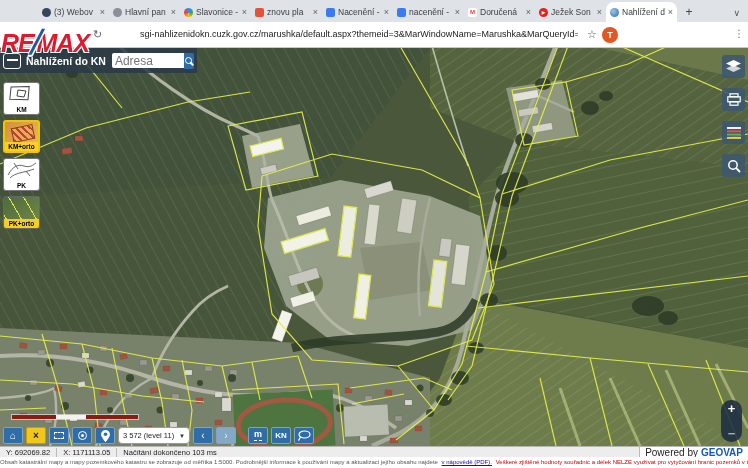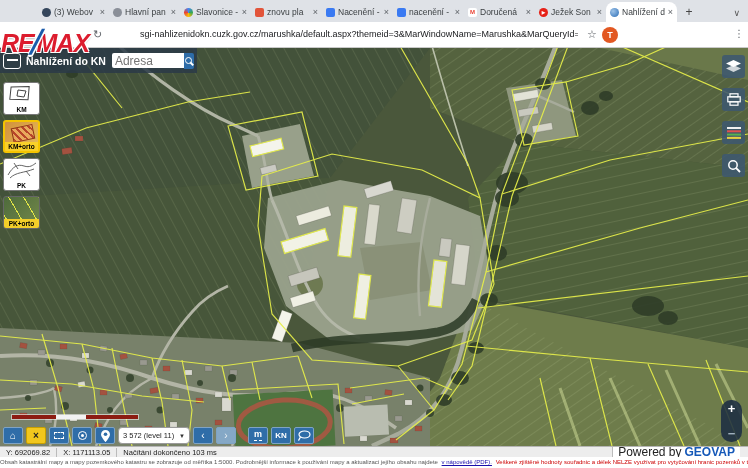--- a/index.html
+++ b/index.html
@@ -77,21 +77,21 @@
   .scale-dd { width:72px; height:17px; background:#fff; border:1px solid #9a9a9a; border-radius:4px; display:flex; align-items:center; justify-content:space-between; padding:0 4px; font-size:7.5px; color:#222; }
   .scale-dd .caret { font-size:6px; color:#333; }
   .tspacer { width:6px; }
   .measure-m { font-size:9px; font-weight:bold; border-bottom:1px dashed #fff; padding-bottom:1px; }
   .knlbl { font-size:8px; font-weight:bold; }
 
   
   .statusbar { position:absolute; top:446px; left:0; width:748px; height:11px; background:#ededed; border-top:1px solid #b5b5b5; display:flex; align-items:center; font-size:7.5px; color:#222; }
   .statusbar .sfield { padding:0 6px; border-right:1px solid #bbb; white-space:nowrap; }
   .statusbar .sfield:last-child { border-right:none; }
-  .powered { position:absolute; right:8px; top:446px; height:11px; background:#fff; border-left:1px solid #bbb; border-top:1px solid #b5b5b5; display:flex; align-items:center; padding:0 5px; font-size:12px; color:#222; white-space:nowrap; }
+  .powered { position:absolute; right:0; top:446px; height:11px; background:#fff; border-left:1px solid #bbb; border-top:1px solid #b5b5b5; display:flex; align-items:center; padding:0 5px; font-size:10px; color:#222; white-space:nowrap; }
   .powered b { color:#1558b8; margin-left:3px; }
   .disclaimer { position:absolute; top:457px; left:0; width:748px; height:11px; background:#fff; font-size:6px; line-height:11px; color:#555; text-align:center; white-space:nowrap; overflow:hidden; }
   .disclaimer .dlink { color:#1a0dab; text-decoration:underline; margin:0 2px; }
   .disclaimer .dwarn { color:#cc0000; }
 </style>
 </head>
 <body>
 
 <div id="page">
 

